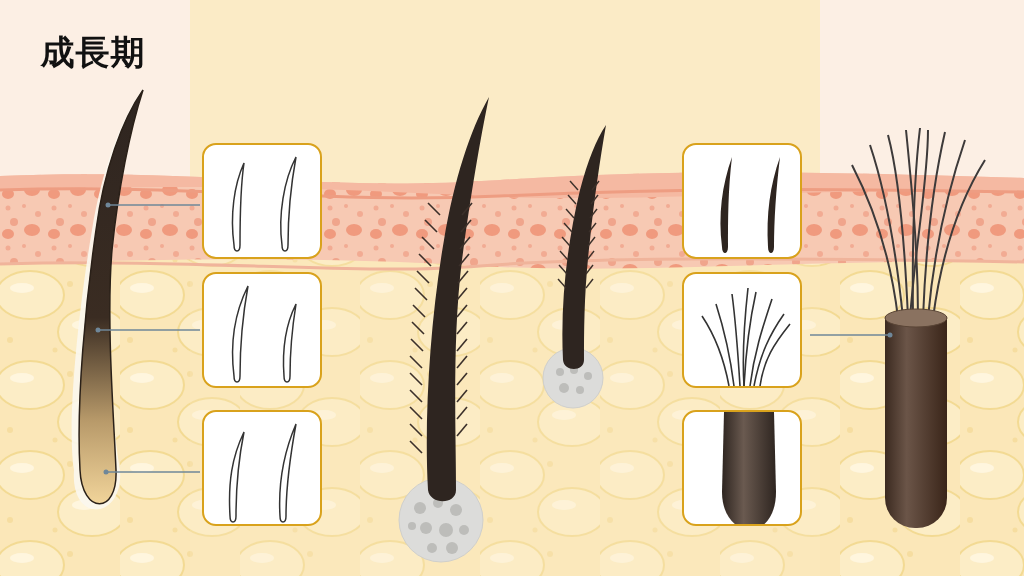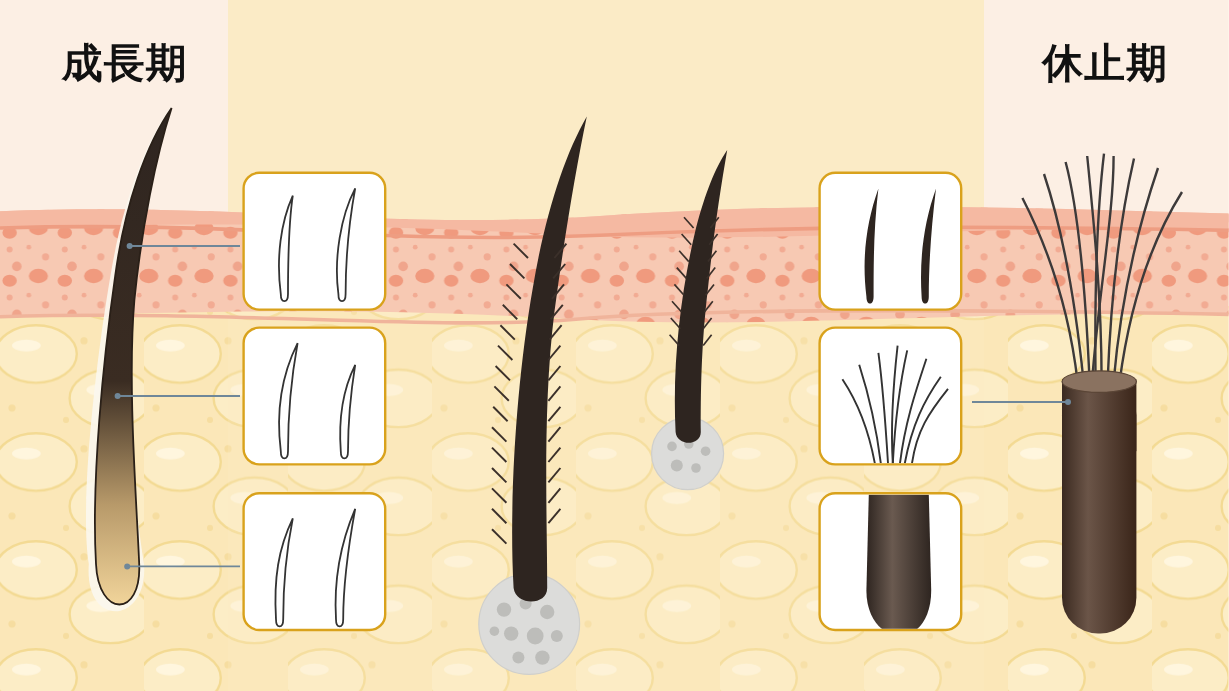--- a/index.html
+++ b/index.html
@@ -46,22 +46,21 @@
     <rect x="0" y="255" width="1024" height="321" fill="url(#fatcells)" opacity="0.95"></rect>
 
     <rect x="190" y="255" width="630" height="321" fill="#fbebc6" opacity="0.25"></rect>
 
     <path d="M0,176 C200,168 320,192 500,180 S820,172 1024,178 L1024,262 C820,258 640,275 480,266 S200,258 0,264 Z" fill="url(#skindots)"></path>
     <path d="M0,176 C200,168 320,192 500,180 S820,172 1024,178 L1024,192 C820,186 640,204 480,196 S200,184 0,190 Z" fill="#f5b9a2"></path>
     <path d="M0,190 C200,184 320,204 500,196 S820,188 1024,192" fill="none" stroke="#ee9d82" stroke-width="3"></path>
     <path d="M0,264 C200,258 360,276 480,266 S820,258 1024,262" fill="none" stroke="#f0b49b" stroke-width="3"></path>
   </svg>
 
-  <div class="title" style="left:104px;">成長期</div>
-  <div class="title" style="left:921px;">休止期</div>
+  <div class="title" style="left:93px;">成長期</div>
 
   <svg width="1024" height="576">
     <defs>
       <linearGradient id="bulbGrad" x1="0" y1="0" x2="0" y2="1">
         <stop offset="0" stop-color="#2e2520"></stop>
         <stop offset="0.55" stop-color="#3a2c22"></stop>
         <stop offset="0.8" stop-color="#b89a6a"></stop>
         <stop offset="1" stop-color="#f1d49a"></stop>
       </linearGradient>
       <linearGradient id="clubGrad" x1="0" y1="0" x2="1" y2="0">

